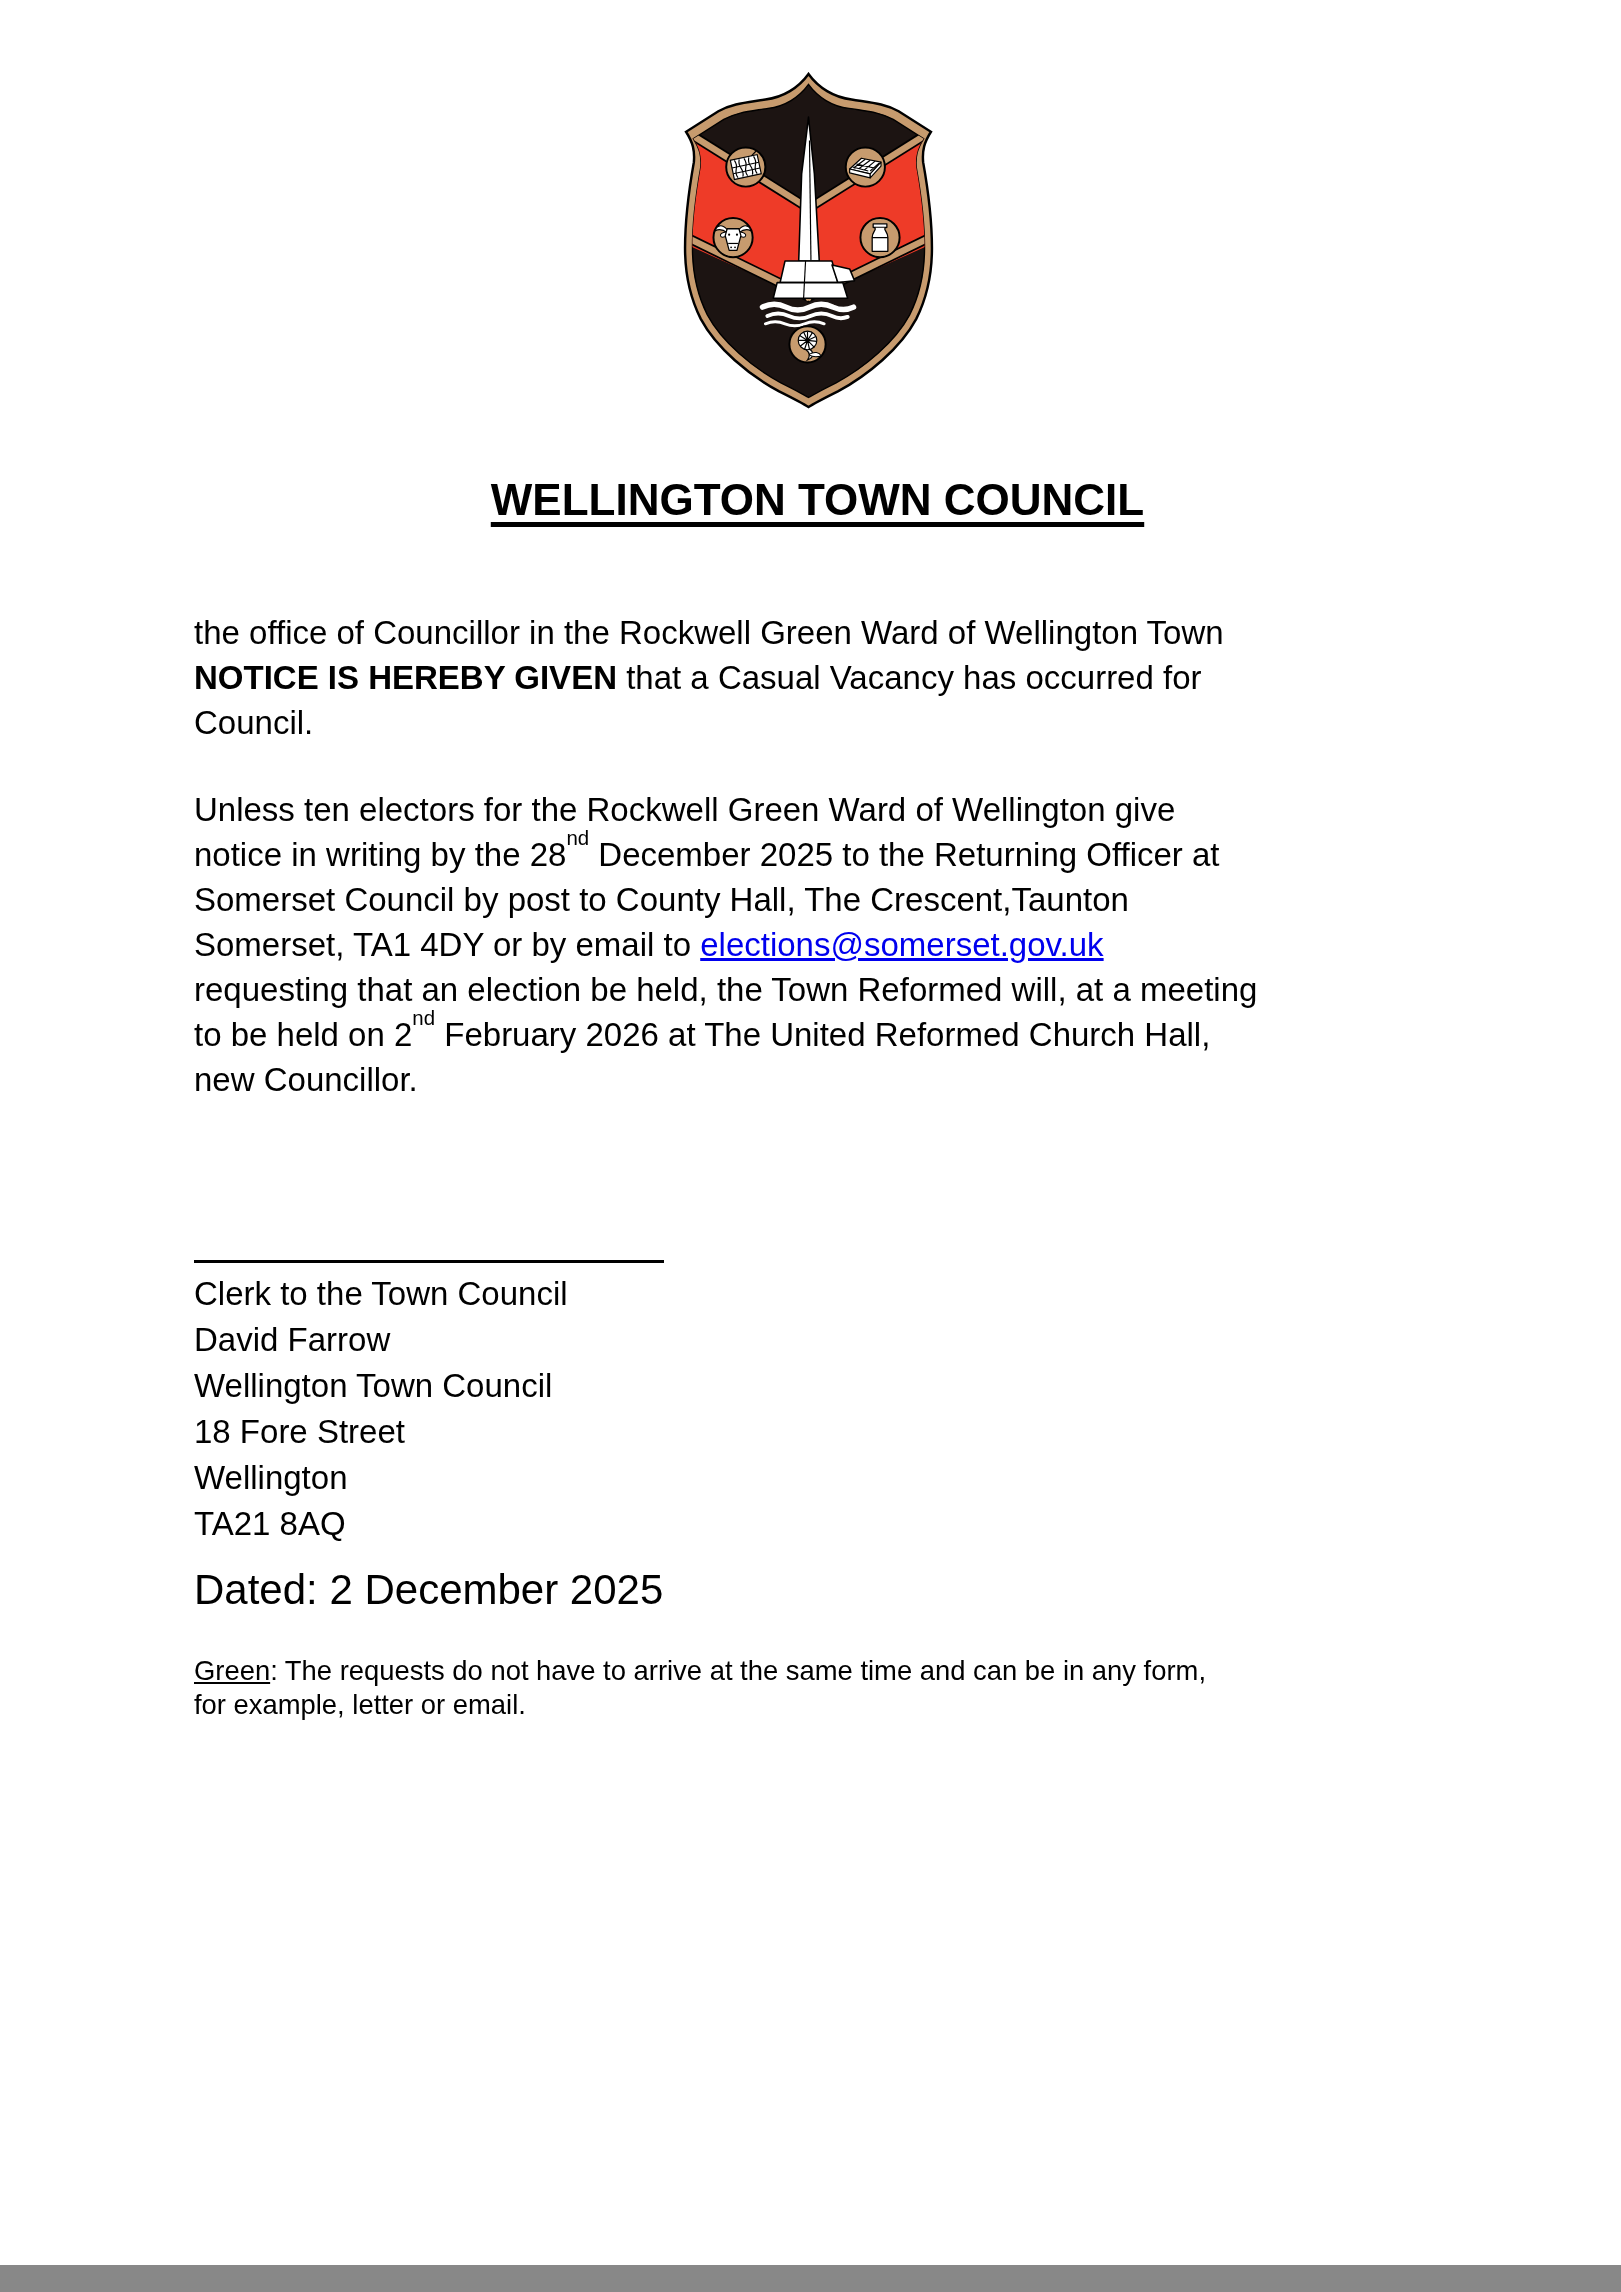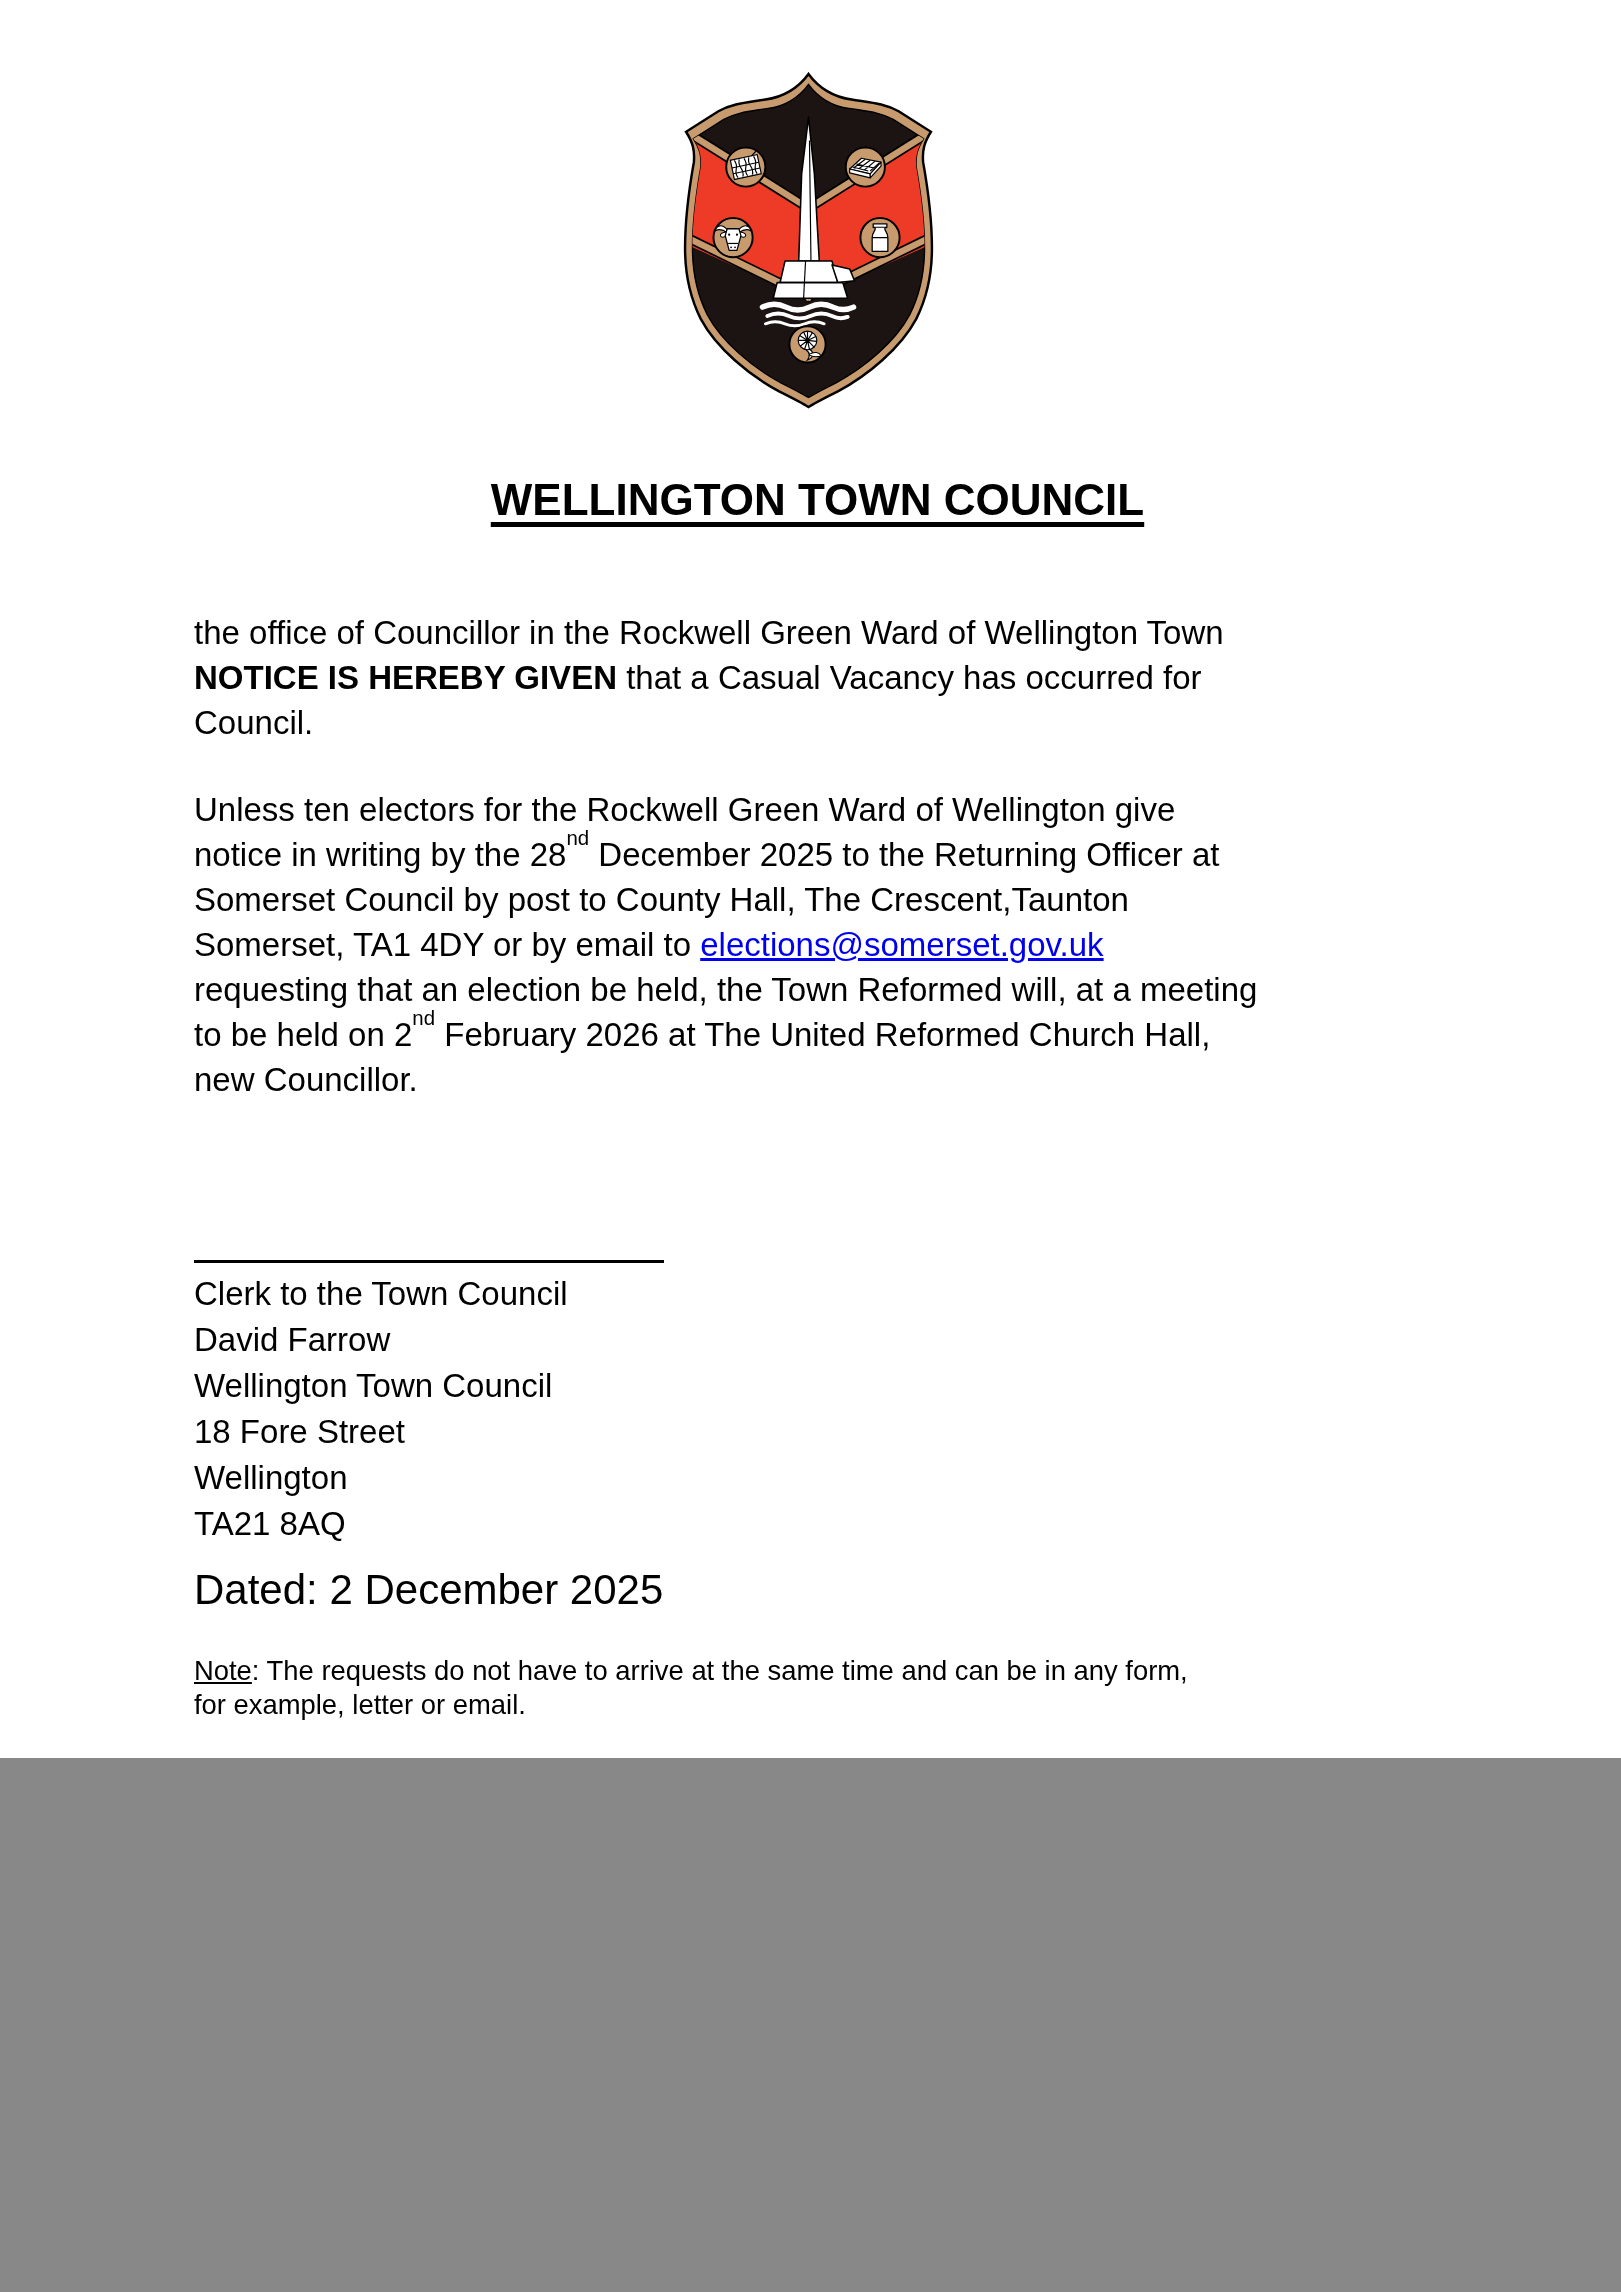--- a/index.html
+++ b/index.html
@@ -1,18 +1,18 @@
 <!DOCTYPE html>
 <html style="--tan: #C79B6E; --red: #EE3B28; --black: #1C1412; --white: #FFFFFF; --link: #0000EE;"><head>
 <meta charset="utf-8">
 <style>
   html,body{margin:0;padding:0;background:#888;}
   .page{
     position:relative;
-    width:1621px;height:1758px;
+    width:1621px;height:2265px;
     background:#ffffff;
     font-family:"Liberation Sans","DejaVu Sans",sans-serif;
     color:#000;
     overflow:hidden;
     margin:0 auto;
   }
   .crest{position:absolute;left:681px;top:72px;width:255px;height:338px;}
 
   .title{
     position:absolute;left:194px;top:443px;width:1247px;
@@ -160,18 +160,18 @@
     <div class="line">David Farrow</div>
     <div class="line">Wellington Town Council</div>
     <div class="line">18 Fore Street</div>
     <div class="line">Wellington</div>
     <div class="line">TA21 8AQ</div>
   </div>
 
   <div class="dated">Dated: 2 December 2025</div>
 
   <div class="note">
-    <div class="line"><span class="u">Note</span><span>: The requests do not have to arrive at the same time and can be in any form,</span></div>
+    <div class="line"><span class="u">Green</span><span>: The requests do not have to arrive at the same time and can be in any form,</span></div>
     <div class="line">for example, letter or email.</div>
   </div>
 
 </div>
 
 
 </body></html>

